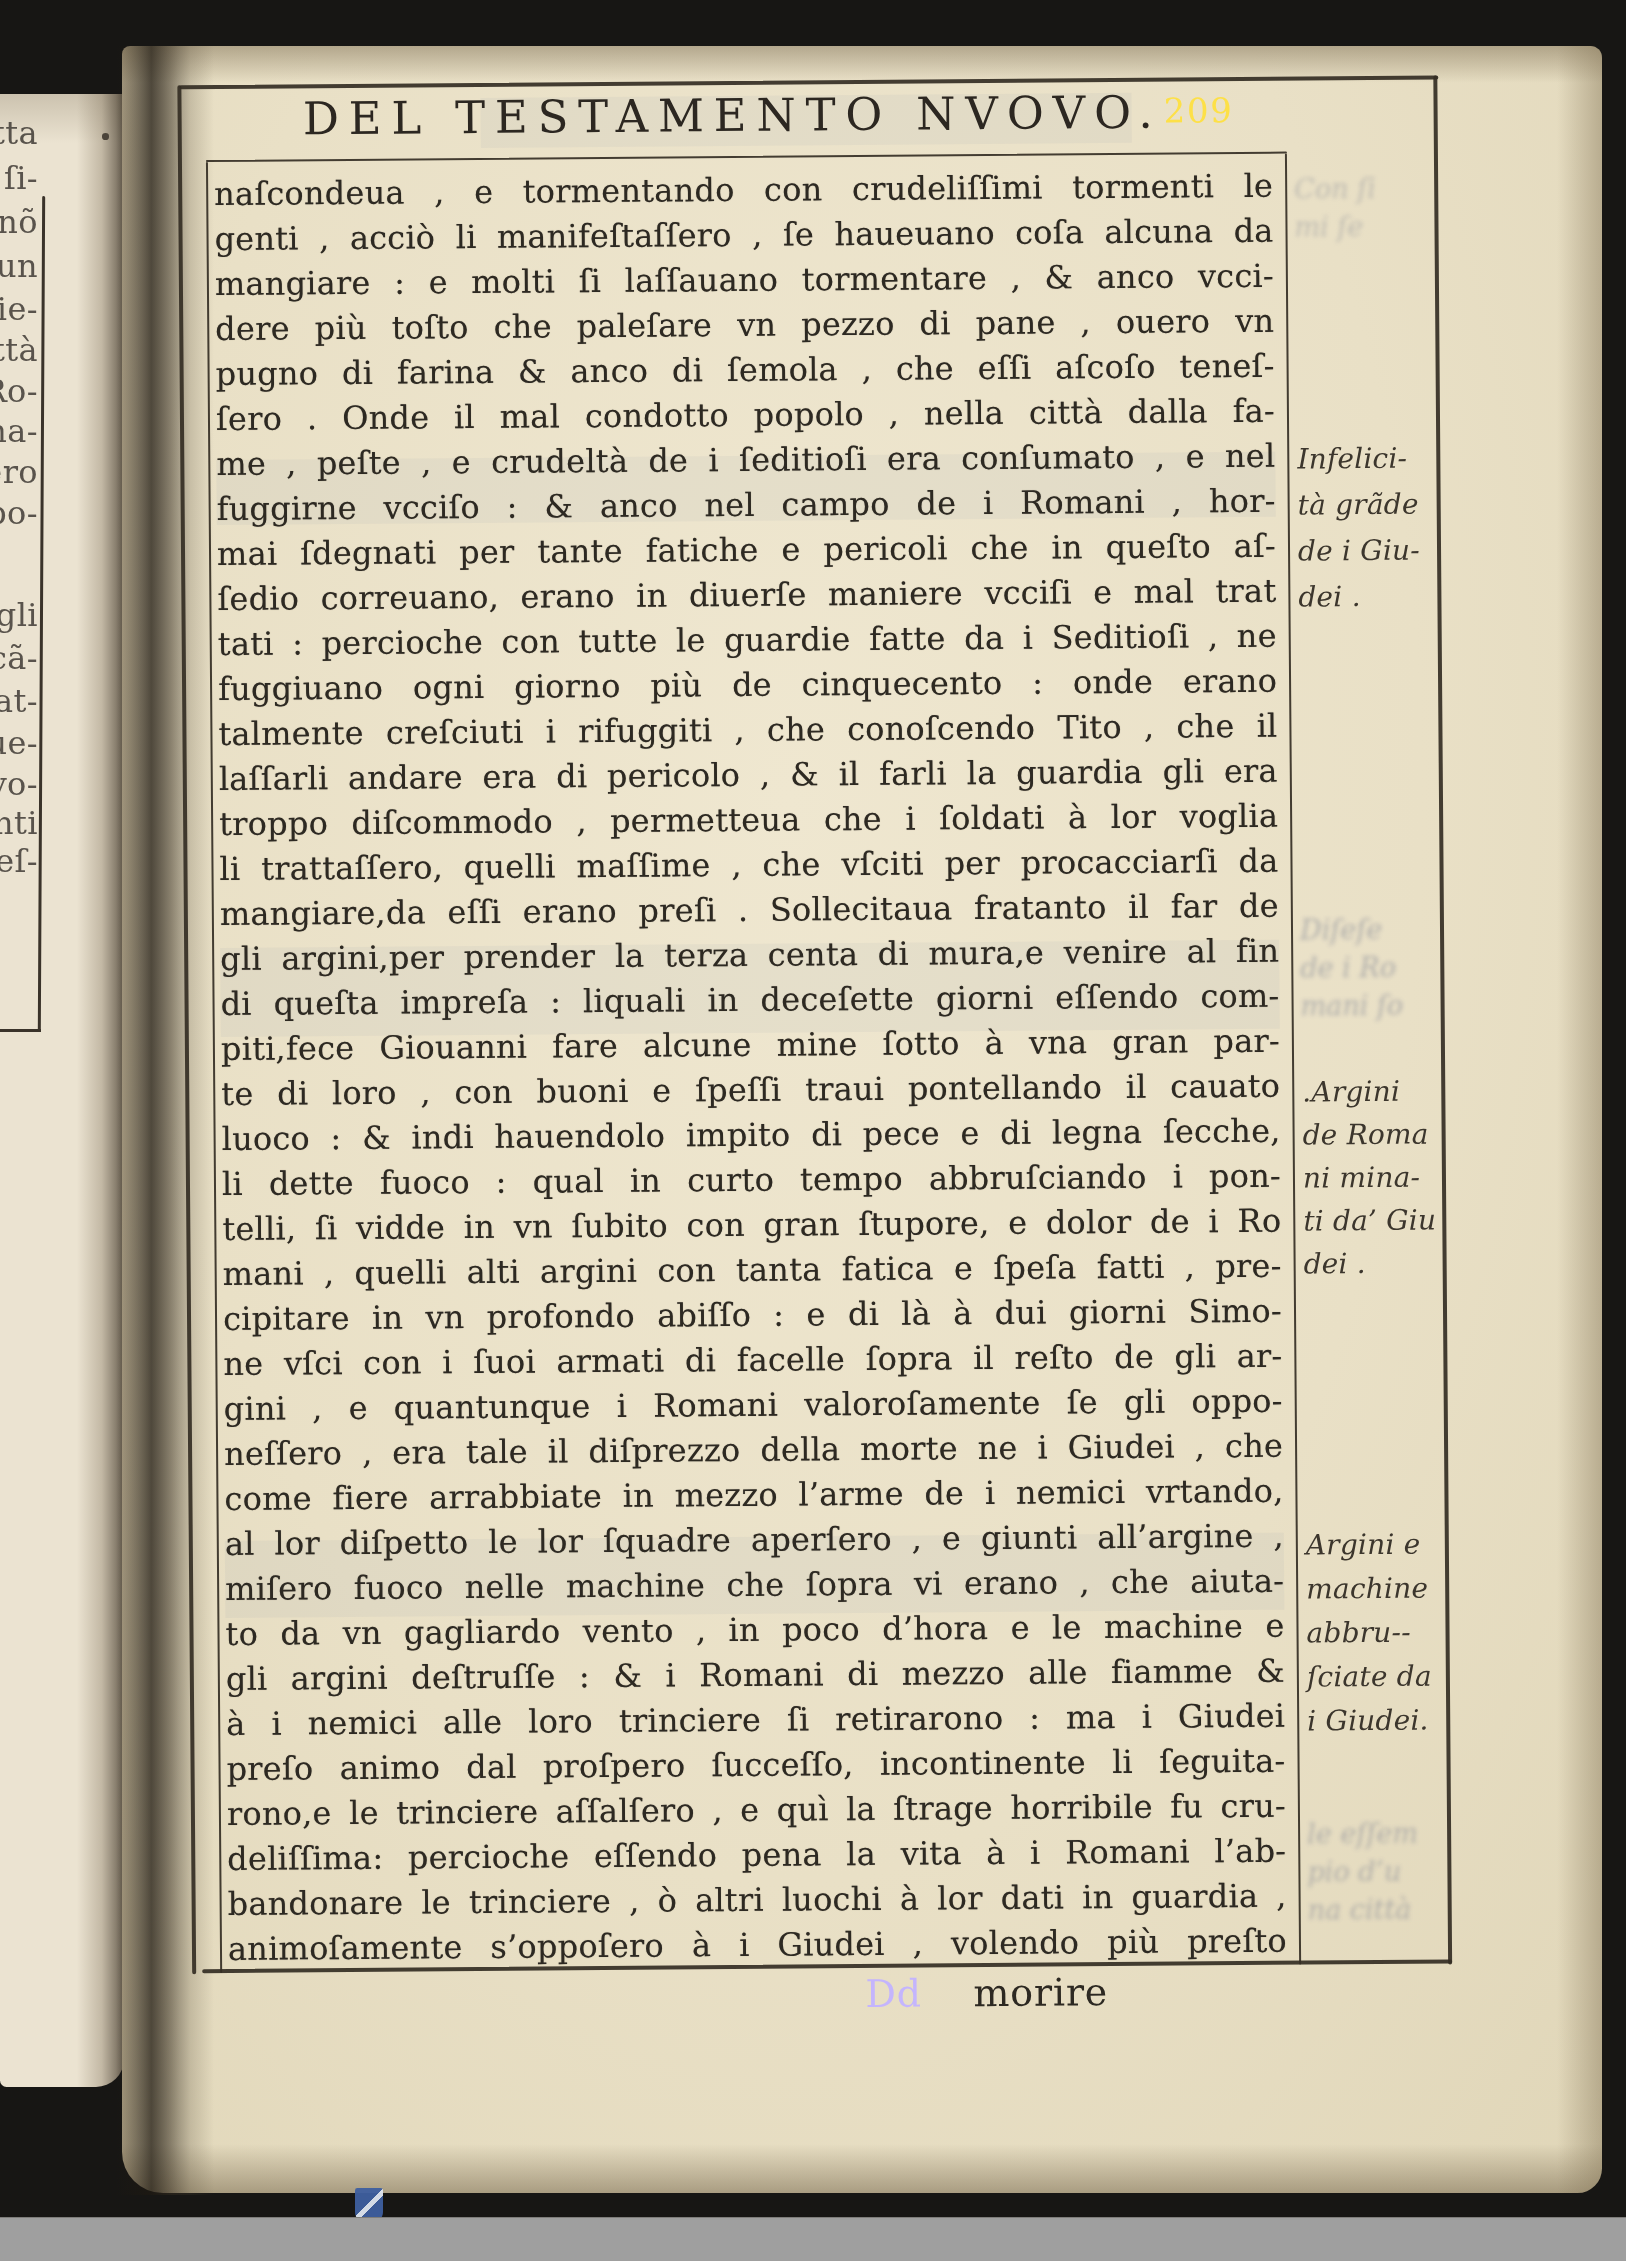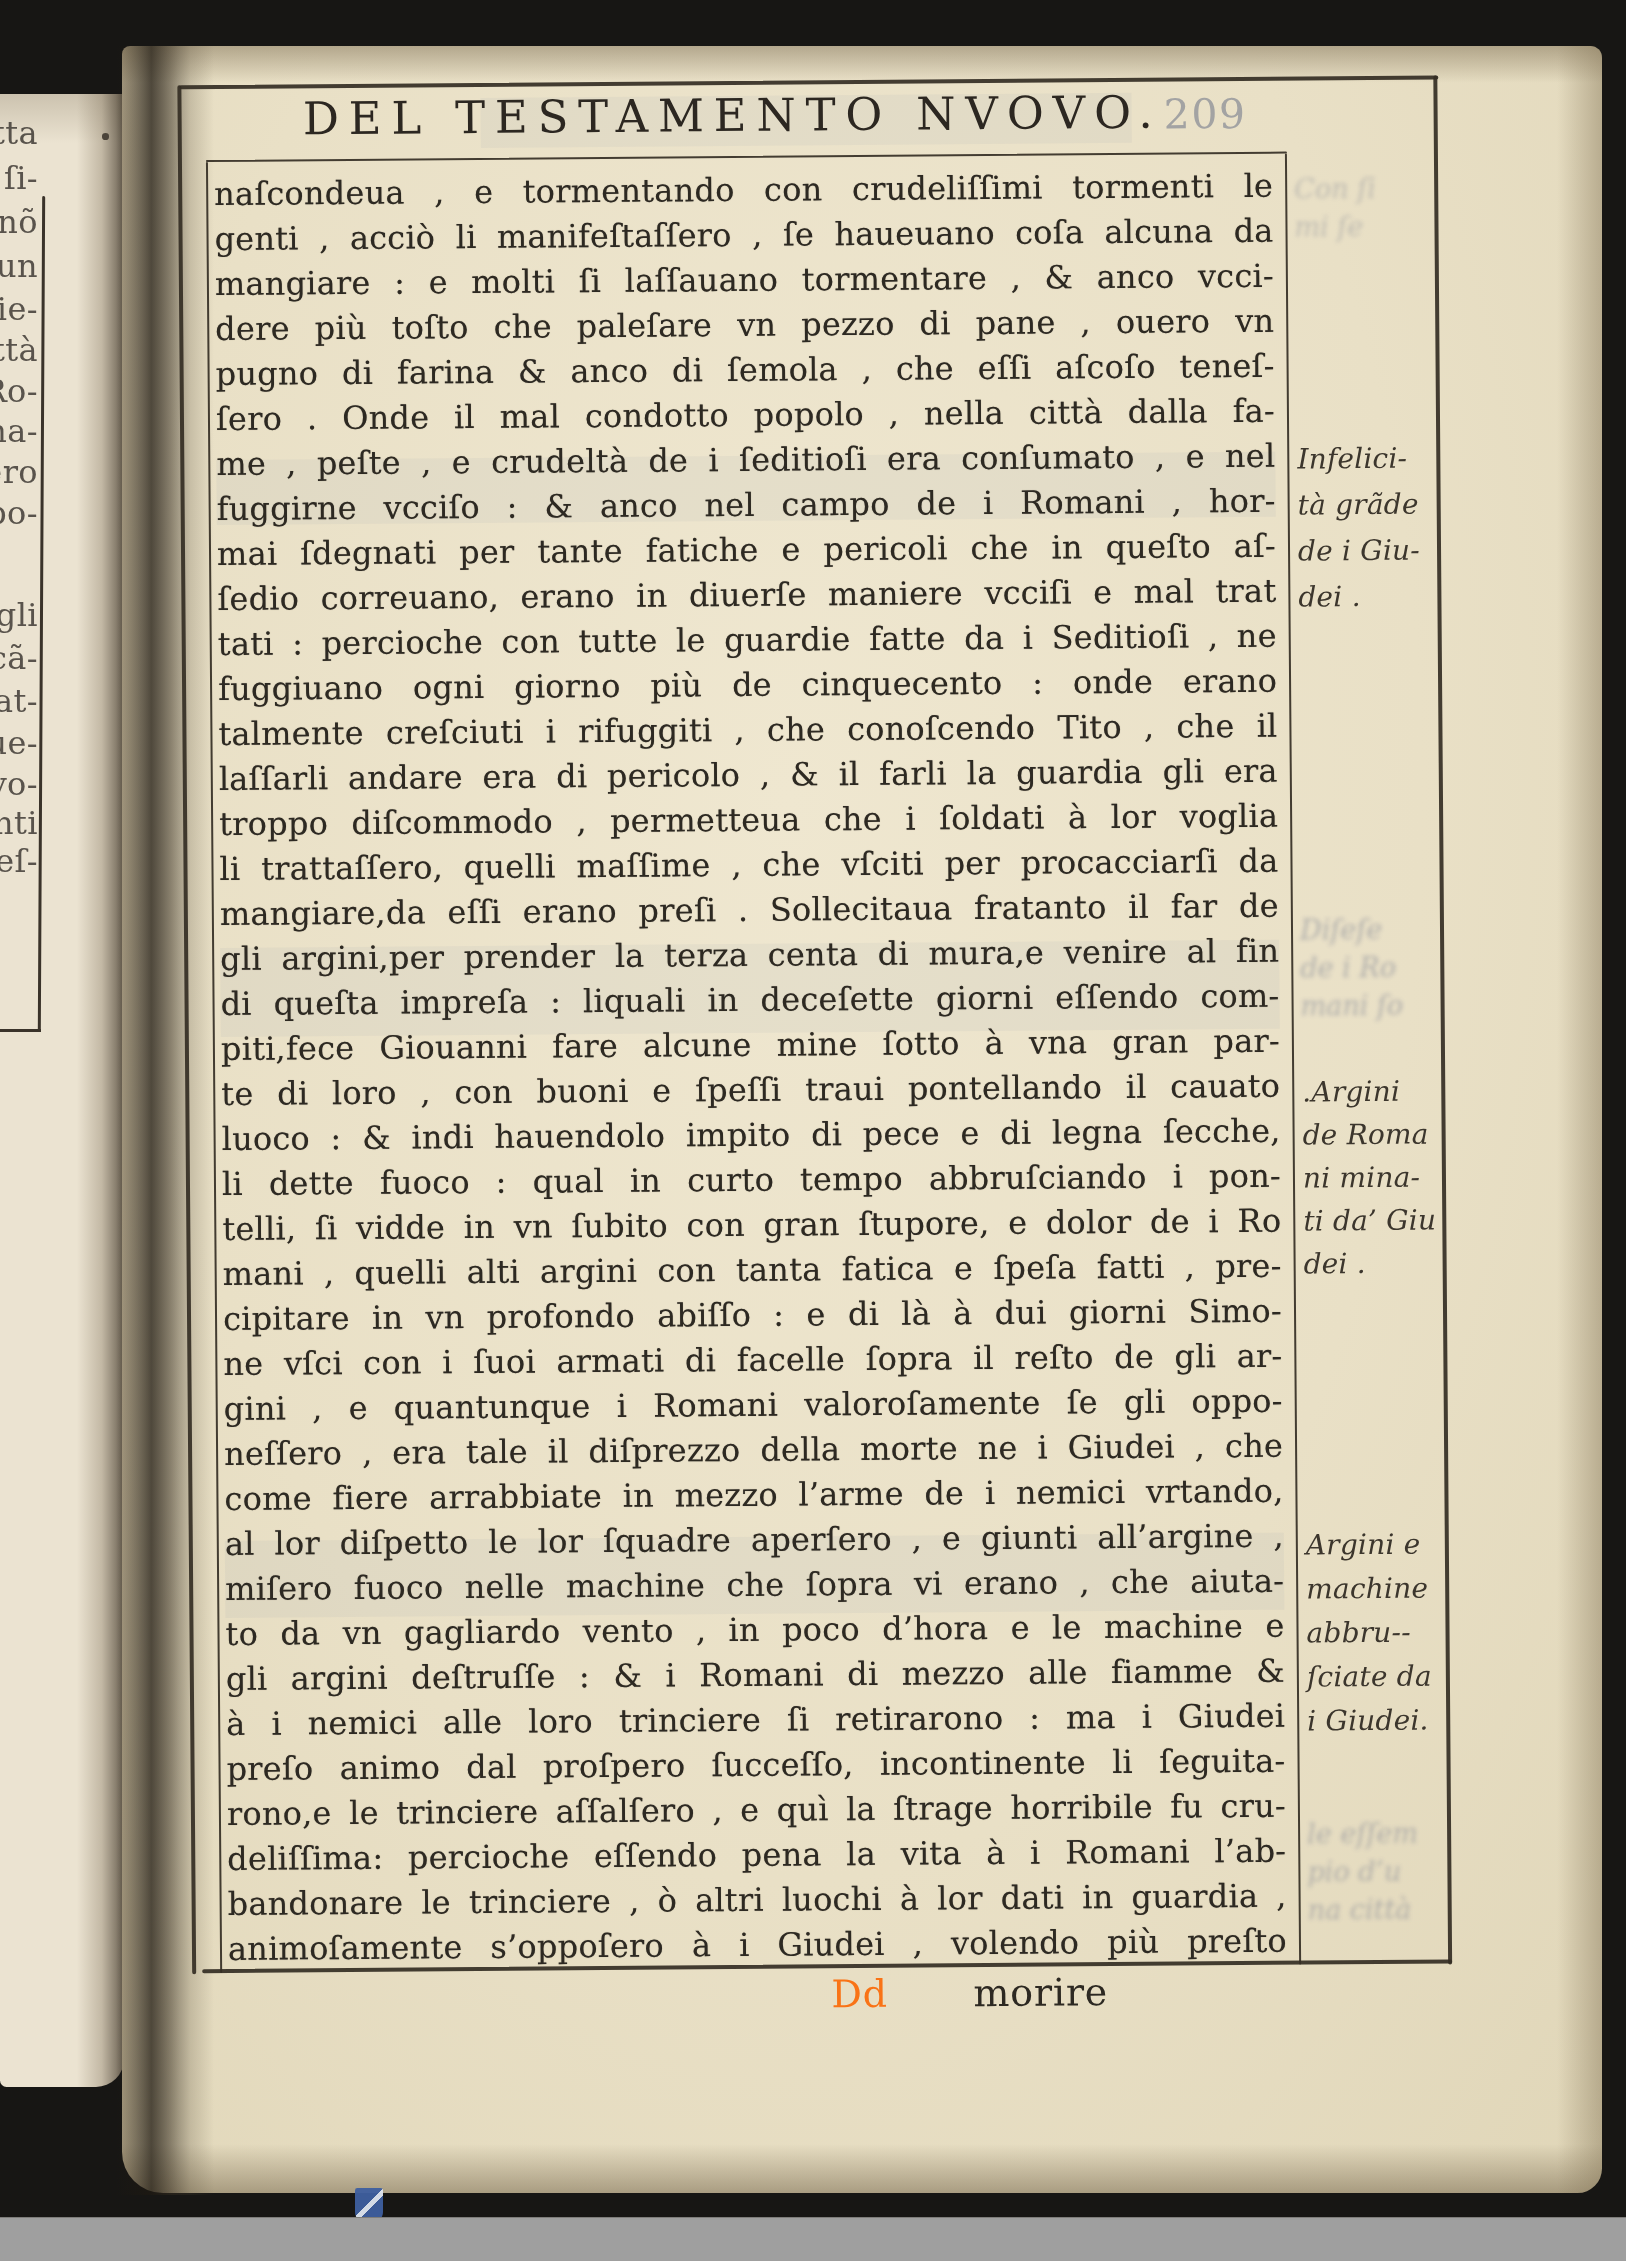--- a/index.html
+++ b/index.html
@@ -57,21 +57,21 @@
   .r-ileft{left:213px;top:158px;width:2.4px;height:1811px;}
   .r-div{left:1292px;top:158px;width:2.4px;height:1811px;}
   .r-oright{left:1441px;top:81px;width:4.1px;height:1889px;}
   .r-head{left:213px;top:156px;width:1081px;height:2.4px;}
   .r-bot{left:195px;top:1965px;width:1250px;height:4.1px;}
 
   .head-title{
     position:absolute;left:187px;top:89px;width:1106px;text-align:center;
     font-size:45px;letter-spacing:9.8px;color:#2c2721;white-space:nowrap;
   }
-  .head-num{position:absolute;left:1171px;top:94px;font-size:41px;color:#a3a3a3;letter-spacing:1.6px;}
+  .head-num{position:absolute;left:1171px;top:94px;font-size:34px;color:#fde047;letter-spacing:1.6px;}
 
   .body-block{
     position:absolute;left:221px;top:168px;width:1059px;color:#2d2922;
     font-size:32px;line-height:45px;letter-spacing:0.2px;word-spacing:0.8px;
     text-shadow:0 0 0.8px rgba(45,40,33,.45);
   }
   .bl{height:45px;overflow:hidden;text-align:justify;text-align-last:justify;text-justify:inter-word;}
 
   .note{
     position:absolute;left:1302px;width:146px;font-style:italic;font-size:28px;
@@ -85,21 +85,21 @@
   .ghost{
     position:absolute;left:1301px;font-style:italic;font-size:27px;line-height:38px;
     color:rgba(92,102,132,.55);filter:blur(2px);white-space:nowrap;
   }
   .ghost-top{top:175px;opacity:.55;}
   .ghost-mid{top:916px;opacity:.75;}
   .ghost-bot{top:1820px;opacity:.7;}
 
   .ghostband{position:absolute;background:rgba(130,140,165,.08);pointer-events:none;}
 
-  .sig{position:absolute;left:824px;top:1973px;font-size:38px;color:#f97316;letter-spacing:0.8px;}
+  .sig{position:absolute;left:858px;top:1973px;font-size:38px;color:#c4b5fd;letter-spacing:0.8px;}
   .catch{position:absolute;left:966px;top:1973px;font-size:38px;color:#2d2922;letter-spacing:0.8px;}
 
   .inkdot{position:absolute;left:102px;top:133px;width:7.3px;height:6.5px;border-radius:50%;background:#4b443a;}
 
   
   .stamp{position:absolute;left:347px;top:2188px;width:44px;height:65px;opacity:.95;}
   .stamp-shield{
     width:28px;height:36px;margin:0 auto;
     background:linear-gradient(135deg,#3f5fa0 0 44%,#dfe6f2 44% 56%,#3f5fa0 56%);
     border-radius:2.4px 2.4px 12.2px 12.2px;

